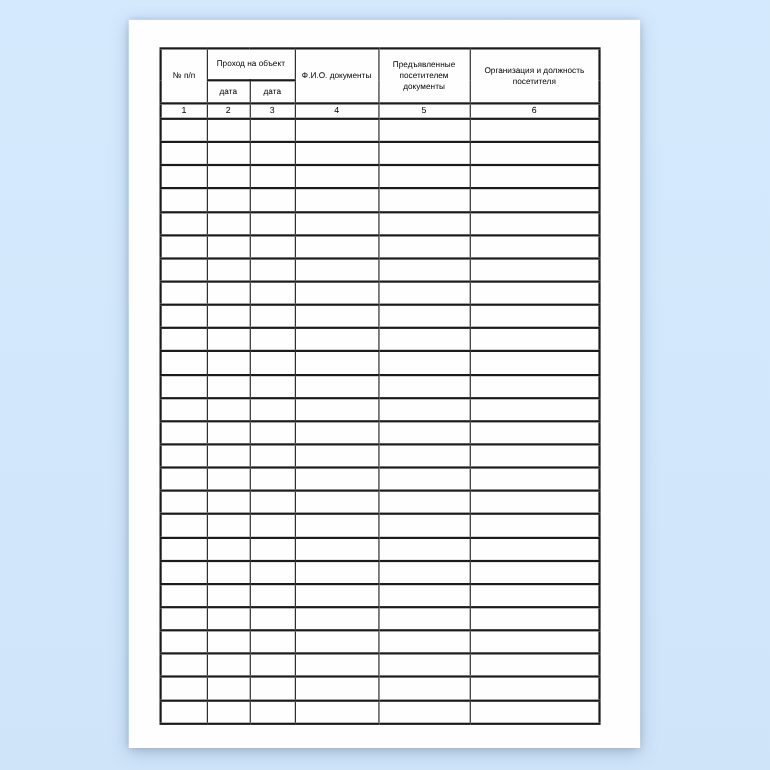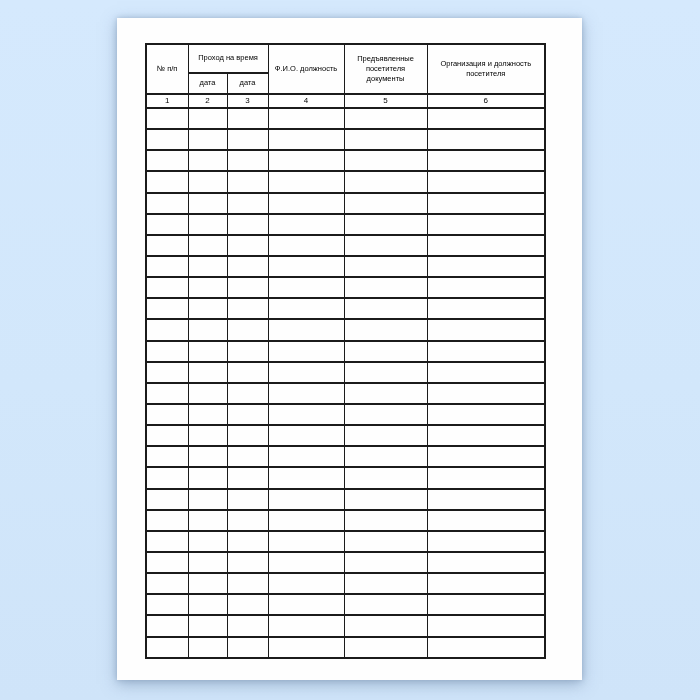--- a/index.html
+++ b/index.html
@@ -61,23 +61,23 @@
       <col style="width:42px">
       <col style="width:39px">
       <col style="width:41px">
       <col style="width:76px">
       <col style="width:83px">
       <col style="width:118px">
     </colgroup>
     <thead>
       <tr class="header-row-1">
         <th rowspan="2">№ п/п</th>
-        <th colspan="2">Проход на время</th>
-        <th rowspan="2">Ф.И.О. должность</th>
-        <th rowspan="2">Предъявленные посетителя документы</th>
+        <th colspan="2">Проход на объект</th>
+        <th rowspan="2">Ф.И.О. документы</th>
+        <th rowspan="2">Предъявленные посетителем документы</th>
         <th rowspan="2">Организация и должность посетителя</th>
       </tr>
       <tr class="header-row-2">
         <th>дата</th>
         <th>дата</th>
       </tr>
       <tr class="numbers-row">
         <td>1</td>
         <td>2</td>
         <td>3</td>

